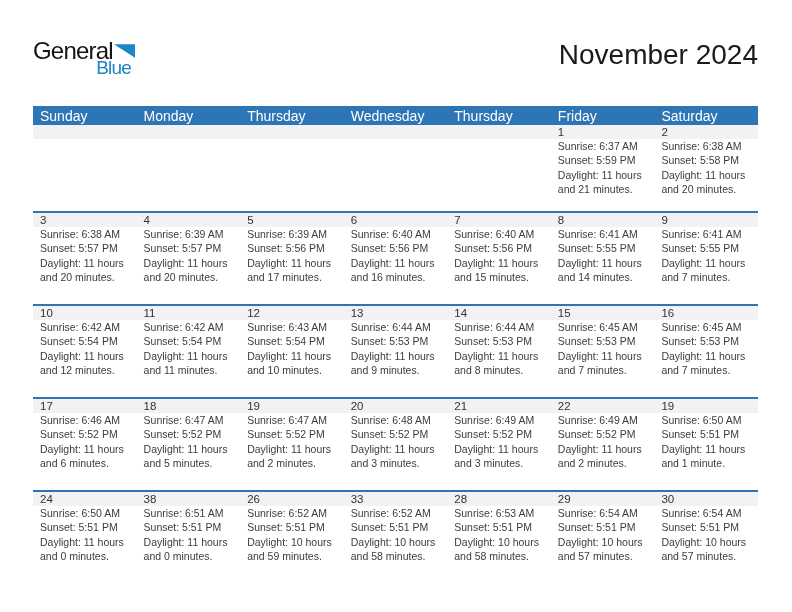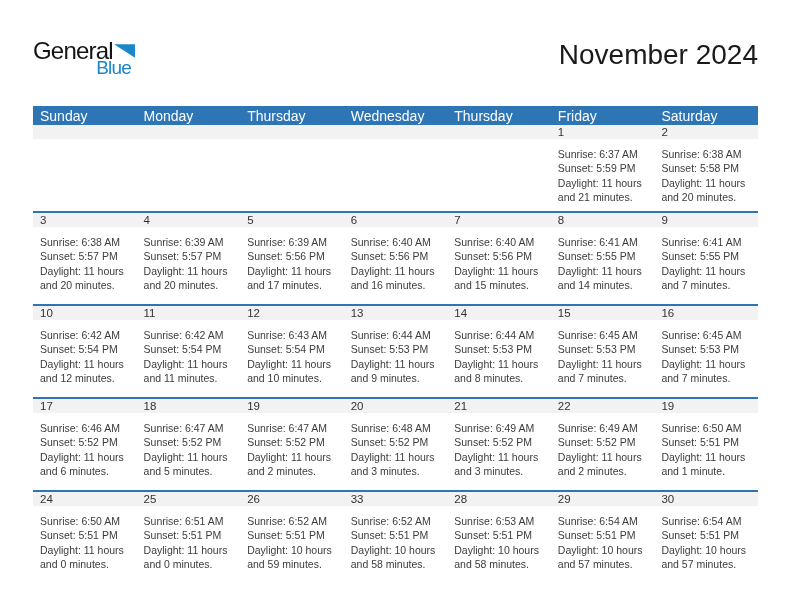--- a/index.html
+++ b/index.html
@@ -33,21 +33,21 @@
   
   .calendar{position:absolute;left:33px;top:106px;width:725px;}
   .cal-header{display:grid;grid-template-columns:repeat(7,1fr);background:var(--header-blue);height:19px;align-items:center;}
   .cal-header span{color:#fff;font-size:14px;padding-left:7px;font-weight:400;}
   .week{display:grid;grid-template-columns:repeat(7,1fr);position:relative;height:93px;border-top:2px solid var(--divider-blue);}
   .week.first{height:86px;border-top:none;}
   .week::before{content:"";position:absolute;left:0;right:0;top:0;height:14px;background:var(--strip-gray);}
   .cell{position:relative;padding:0 4px 0 7px;}
   .day-num{font-size:11.5px;color:#333;line-height:14px;height:14px;}
   .line{font-size:10.5px;color:var(--text-dark);line-height:14.4px;white-space:nowrap;}
-  .firstline{margin-top:8px;}
+  .firstline{margin-top:0;}
 </style>
 </head>
 <body>
 
 <div class="page">
 
   <div class="logo">
     <div class="logo-row1">
       <span class="logo-general">General</span>
       <svg class="logo-tri" width="28" height="18" viewBox="0 0 28 18">
@@ -248,21 +248,21 @@
         </div>
         <div class="week">
           <div class="cell">
             <div class="day-num">24</div>
             <div class="line firstline">Sunrise: 6:50 AM</div>
             <div class="line">Sunset: 5:51 PM</div>
             <div class="line">Daylight: 11 hours</div>
             <div class="line">and 0 minutes.</div>
           </div>
           <div class="cell">
-            <div class="day-num">25</div>
+            <div class="day-num">38</div>
             <div class="line firstline">Sunrise: 6:51 AM</div>
             <div class="line">Sunset: 5:51 PM</div>
             <div class="line">Daylight: 11 hours</div>
             <div class="line">and 0 minutes.</div>
           </div>
           <div class="cell">
             <div class="day-num">26</div>
             <div class="line firstline">Sunrise: 6:52 AM</div>
             <div class="line">Sunset: 5:51 PM</div>
             <div class="line">Daylight: 10 hours</div>

